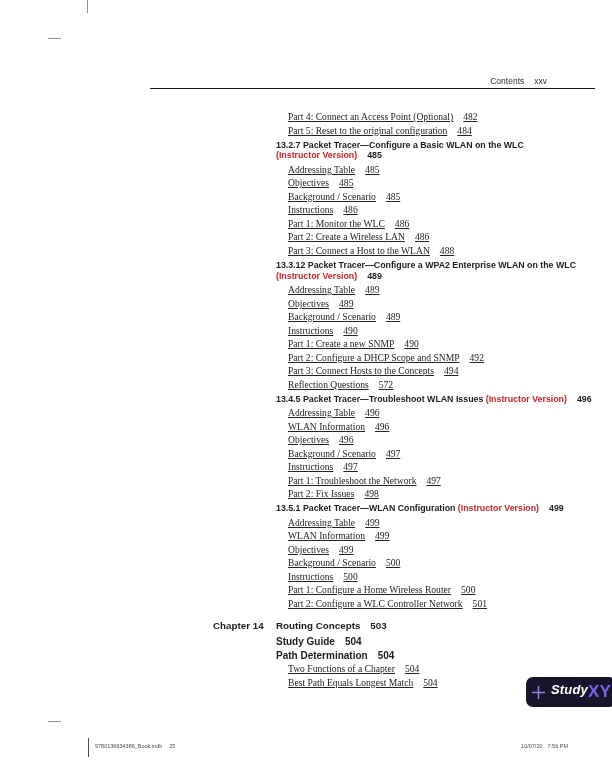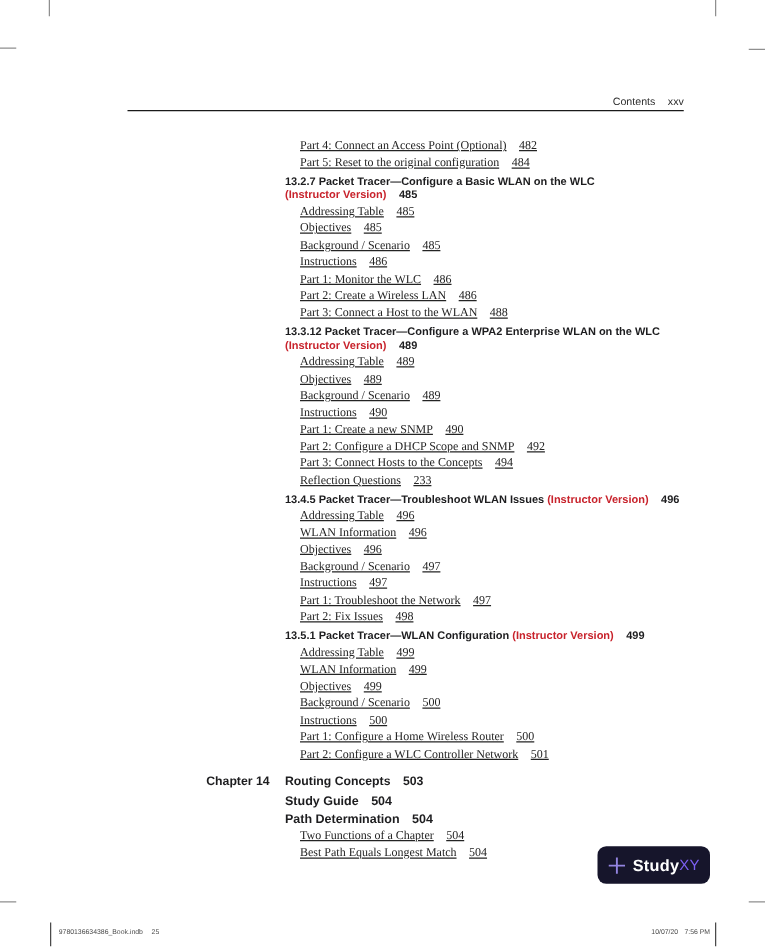--- a/index.html
+++ b/index.html
@@ -1,21 +1,21 @@
 <!DOCTYPE html>
 <html style="--accent-red: #c8232c; --logo-bg: #16152b; --logo-accent: #7c5ff2; --logo-plus: #9384e0;"><head>
 <meta charset="utf-8">
 <style>
   html,body{margin:0;padding:0;}
   body{
     width:612px;height:761px;position:relative;background:#ffffff;
     font-family:"Liberation Sans", sans-serif;
     -webkit-font-smoothing:antialiased;
   }
-  .page{position:absolute;inset:0;overflow:hidden;}
+  .page{position:absolute;inset:0;overflow:hidden;margin-left:48px;}
 
   
   .crop{position:absolute;background:#8f8f8f;}
 
   
   .running-head{position:absolute;top:76px;right:65px;font-size:8.5px;color:#2e2e2e;}
   .running-head .pgnum{margin-left:10px;}
   .head-rule{position:absolute;top:88px;left:102px;width:445px;height:1.2px;background:#1a1a1a;}
 
   
@@ -38,22 +38,22 @@
   }
   .row.chapter .chlabel{display:inline-block;width:63px;}
   .pg{margin-left:10px;}
 
   
   .logo{
     position:absolute;left:478px;top:677px;width:90px;height:30px;
     background:var(--logo-bg);border-radius:7px;
     display:flex;align-items:center;justify-content:center;gap:5px;
   }
-  .logo .study{color:#ffffff;font-weight:bold;font-size:13px;letter-spacing:.2px;}
-  .logo .xy{color:var(--logo-accent);font-weight:normal;font-size:12px;letter-spacing:.2px;}
+  .logo .study{color:#ffffff;font-weight:bold;font-size:13px;letter-spacing:.2px;font-style:italic;}
+  .logo .xy{color:var(--logo-accent);font-weight:bold;font-size:17px;letter-spacing:.2px;}
 
   
   .slugbar{position:absolute;width:1px;height:19px;top:738px;background:#4a4a4a;}
   .footer-left{position:absolute;left:47px;top:743px;font-size:5.5px;color:#4a4a4a;}
   .footer-left .sheet{margin-left:7px;}
   .footer-right{position:absolute;right:44px;top:743px;font-size:5.5px;color:#4a4a4a;}
   .footer-right .time{margin-left:5px;}
 </style>
 </head>
 <body>
@@ -84,21 +84,21 @@
       <div class="row sub"><span class="t">Part 2: Create a Wireless LAN</span><span class="pg">486</span></div>
       <div class="row sub"><span class="t">Part 3: Connect a Host to the WLAN</span><span class="pg">488</span></div>
       <div class="row lab"><span class="labtitle">13.3.12 Packet Tracer—Configure a WPA2 Enterprise WLAN on the WLC</span><br><span class="instructor">(Instructor Version)</span><span class="pg">489</span></div>
       <div class="row sub"><span class="t">Addressing Table</span><span class="pg">489</span></div>
       <div class="row sub"><span class="t">Objectives</span><span class="pg">489</span></div>
       <div class="row sub"><span class="t">Background / Scenario</span><span class="pg">489</span></div>
       <div class="row sub"><span class="t">Instructions</span><span class="pg">490</span></div>
       <div class="row sub"><span class="t">Part 1: Create a new SNMP</span><span class="pg">490</span></div>
       <div class="row sub"><span class="t">Part 2: Configure a DHCP Scope and SNMP</span><span class="pg">492</span></div>
       <div class="row sub"><span class="t">Part 3: Connect Hosts to the Concepts</span><span class="pg">494</span></div>
-      <div class="row sub"><span class="t">Reflection Questions</span><span class="pg">233</span></div>
+      <div class="row sub"><span class="t">Reflection Questions</span><span class="pg">572</span></div>
       <div class="row lab"><span class="labtitle">13.4.5 Packet Tracer—Troubleshoot WLAN Issues</span> <span class="instructor">(Instructor Version)</span><span class="pg">496</span></div>
       <div class="row sub"><span class="t">Addressing Table</span><span class="pg">496</span></div>
       <div class="row sub"><span class="t">WLAN Information</span><span class="pg">496</span></div>
       <div class="row sub"><span class="t">Objectives</span><span class="pg">496</span></div>
       <div class="row sub"><span class="t">Background / Scenario</span><span class="pg">497</span></div>
       <div class="row sub"><span class="t">Instructions</span><span class="pg">497</span></div>
       <div class="row sub"><span class="t">Part 1: Troubleshoot the Network</span><span class="pg">497</span></div>
       <div class="row sub"><span class="t">Part 2: Fix Issues</span><span class="pg">498</span></div>
       <div class="row lab"><span class="labtitle">13.5.1 Packet Tracer—WLAN Configuration</span> <span class="instructor">(Instructor Version)</span><span class="pg">499</span></div>
       <div class="row sub"><span class="t">Addressing Table</span><span class="pg">499</span></div>

